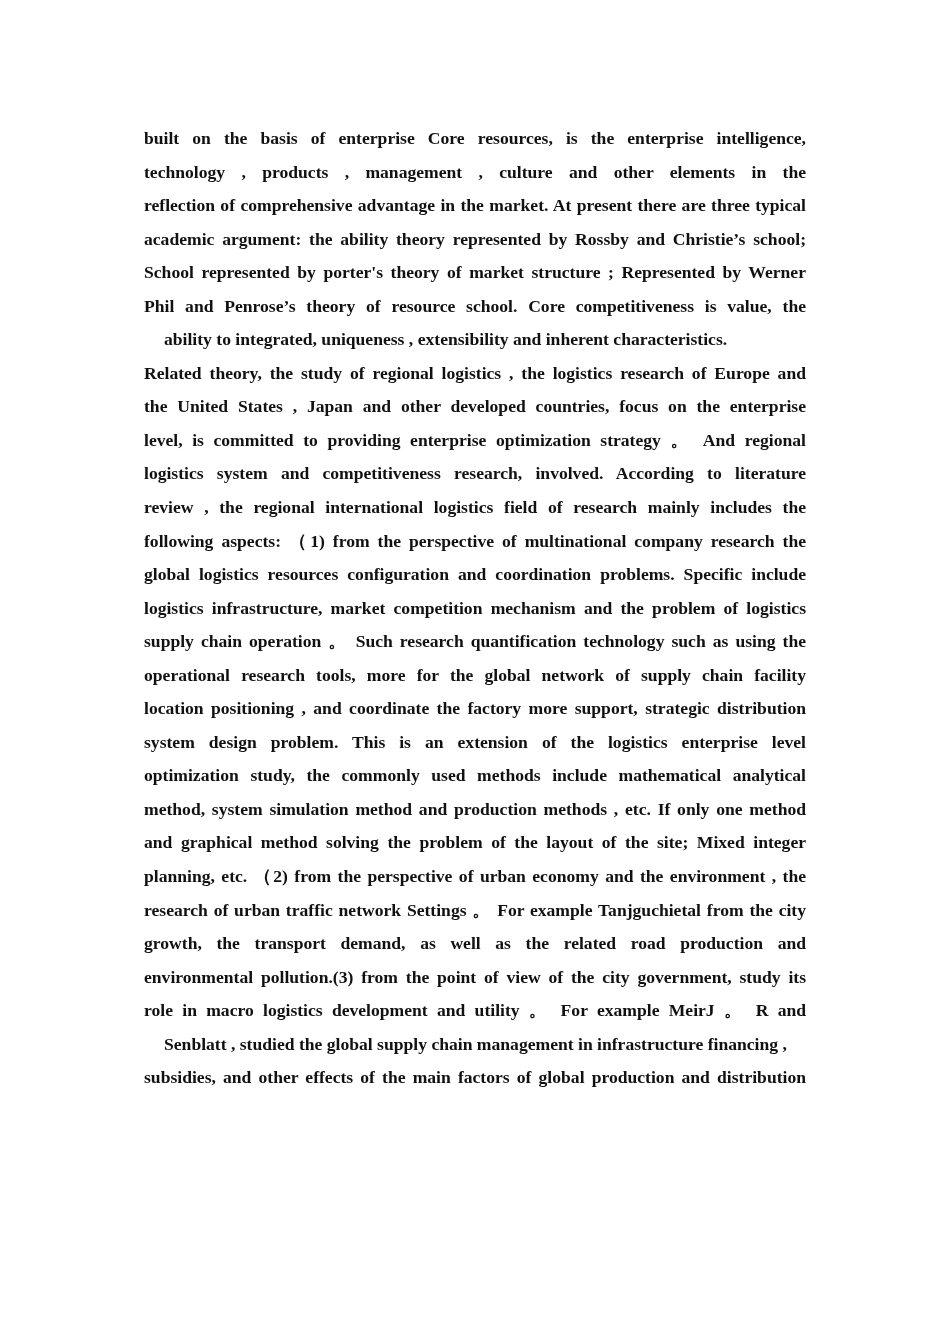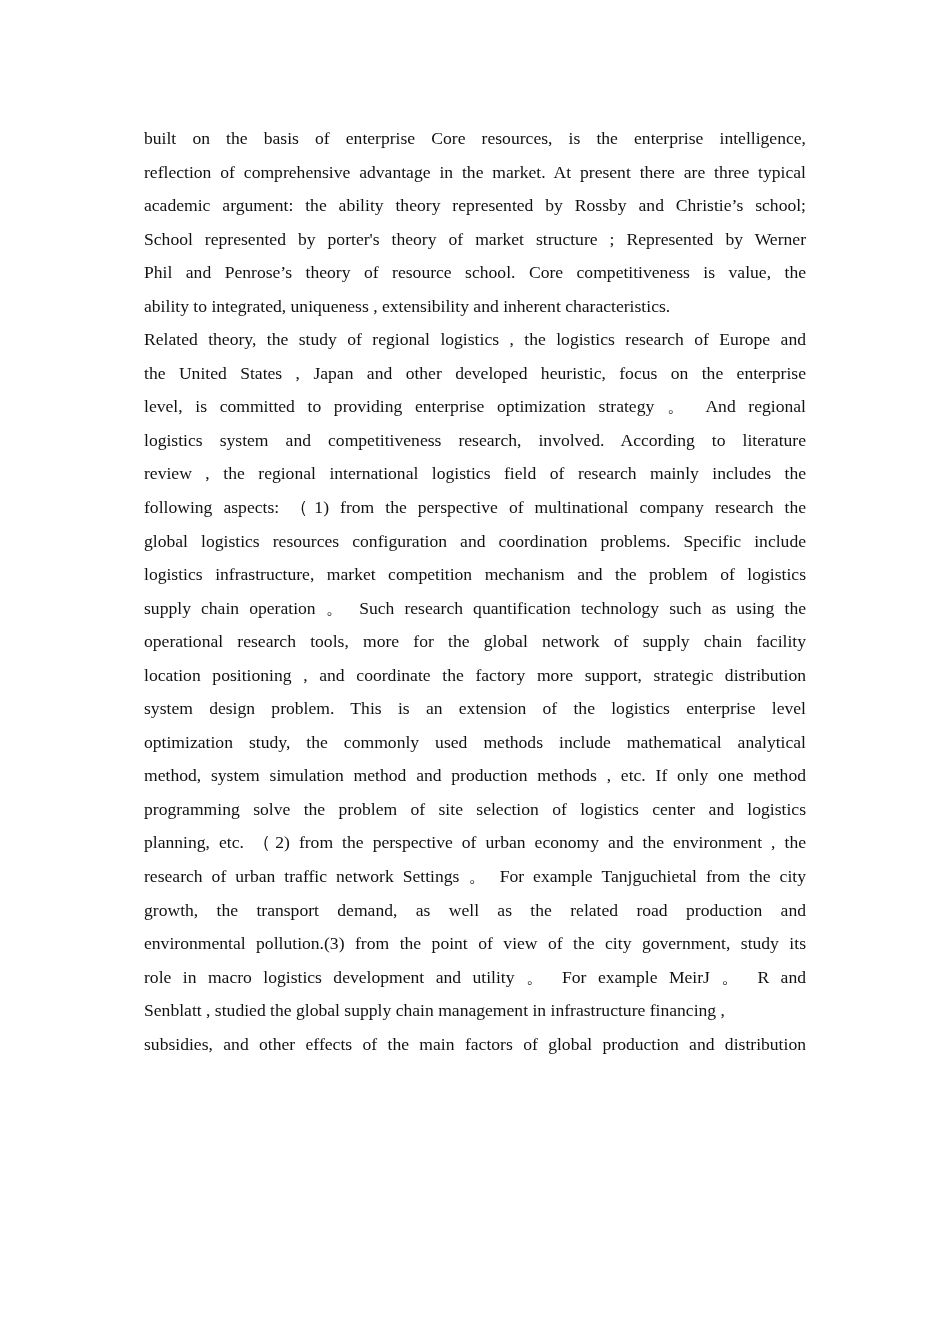--- a/index.html
+++ b/index.html
@@ -14,73 +14,76 @@
     overflow: hidden;
     font-family: "Liberation Serif", "DejaVu Serif", serif;
     color: #111111;
   }
   .page {
     position: absolute;
     left: 0; top: 0;
     width: 810px;
     height: 1344px;
     background: #ffffff;
+    font-weight: bold;
   }
   .text-block {
     position: absolute;
     left: 144px;
     top: 122px;
     width: 662px;
   }
   .line {
     display: block;
     height: 33.55px;
     line-height: 33.55px;
     font-size: 17.6px;
     white-space: nowrap;
     text-align: justify;
     text-align-last: justify;
     overflow: visible;
   }
   .line.last {
     text-align: left;
     text-align-last: left;
+    margin-left: 20px;
   }
 </style>
 </head>
 <body>
 
 <div class="page">
   <div class="text-block">
 
     <div>
       <span class="line">built on the basis of enterprise Core resources, is the enterprise intelligence,</span>
+      <span class="line">technology ,   products ,   management ,   culture and other elements in the</span>
       <span class="line">reflection of comprehensive advantage in the market. At present there are three typical</span>
       <span class="line">academic argument: the ability theory represented by Rossby and Christie’s school;</span>
       <span class="line">School represented by porter's theory of market structure ;   Represented by Werner</span>
       <span class="line">Phil and Penrose’s theory of resource school. Core competitiveness is value, the</span>
       <span class="line last">ability to integrated, uniqueness ,   extensibility and inherent characteristics.</span>
     </div>
 
     <div>
       <span class="line">Related theory, the study of regional logistics ,   the logistics research of Europe and</span>
-      <span class="line">the United States ,   Japan and other developed heuristic, focus on the enterprise</span>
+      <span class="line">the United States ,   Japan and other developed countries, focus on the enterprise</span>
       <span class="line">level, is committed to providing enterprise optimization strategy 。  And regional</span>
       <span class="line">logistics system and competitiveness research, involved. According to literature</span>
       <span class="line">review ,   the regional international logistics field of research mainly includes the</span>
       <span class="line">following aspects: （1) from the perspective of multinational company research the</span>
       <span class="line">global logistics resources configuration and coordination problems. Specific include</span>
       <span class="line">logistics infrastructure, market competition mechanism and the problem of logistics</span>
       <span class="line">supply chain operation 。  Such research quantification technology such as using the</span>
       <span class="line">operational research tools, more for the global network of supply chain facility</span>
       <span class="line">location positioning ,   and coordinate the factory more support, strategic distribution</span>
       <span class="line">system design problem. This is an extension of the logistics enterprise level</span>
       <span class="line">optimization study, the commonly used methods include mathematical analytical</span>
       <span class="line">method, system simulation method and production methods ,   etc. If only one method</span>
-      <span class="line">programming solve the problem of site selection of logistics center and logistics</span>
+      <span class="line">and graphical method solving the problem of the layout of the site; Mixed integer</span>
       <span class="line">planning, etc. （2) from the perspective of urban economy and the environment ,   the</span>
       <span class="line">research of urban traffic network Settings 。  For example Tanjguchietal from the city</span>
       <span class="line">growth, the transport demand, as well as the related road production and</span>
       <span class="line">environmental pollution.(3) from the point of view of the city government, study its</span>
       <span class="line">role in macro logistics development and utility 。  For example MeirJ 。  R and</span>
       <span class="line last">Senblatt ,   studied the global supply chain management in infrastructure financing ,</span>
       <span class="line">subsidies, and other effects of the main factors of global production and distribution</span>
     </div>
 
   </div>

